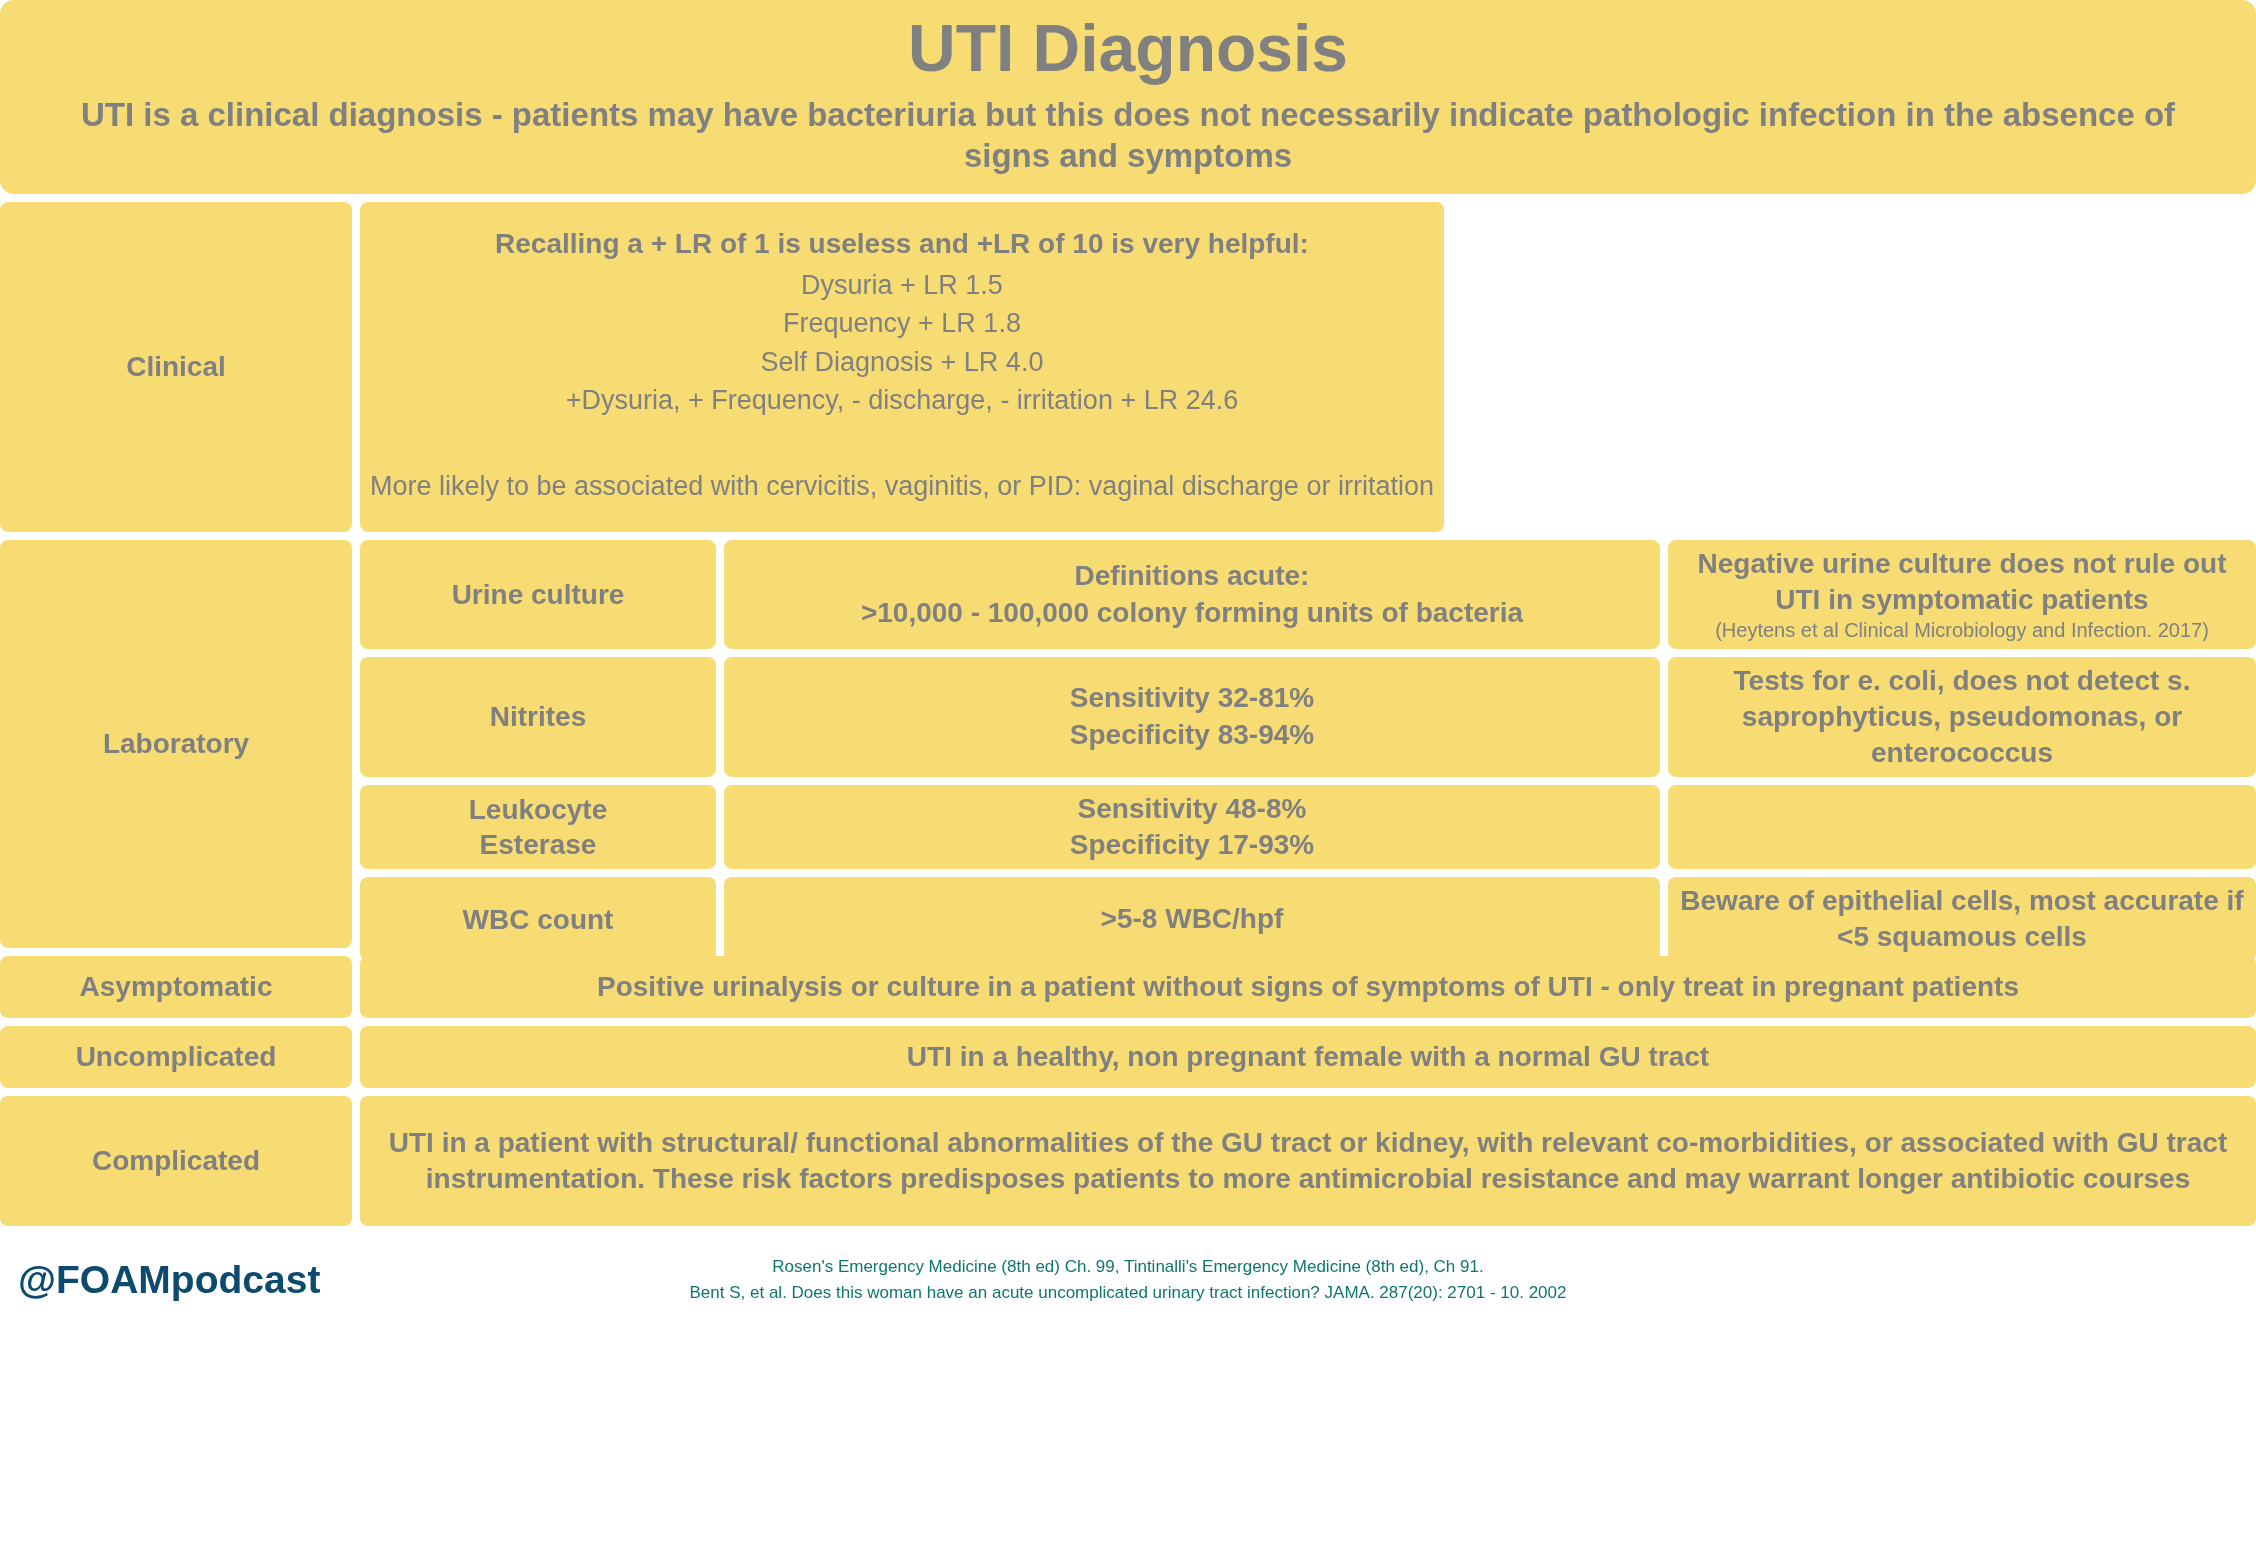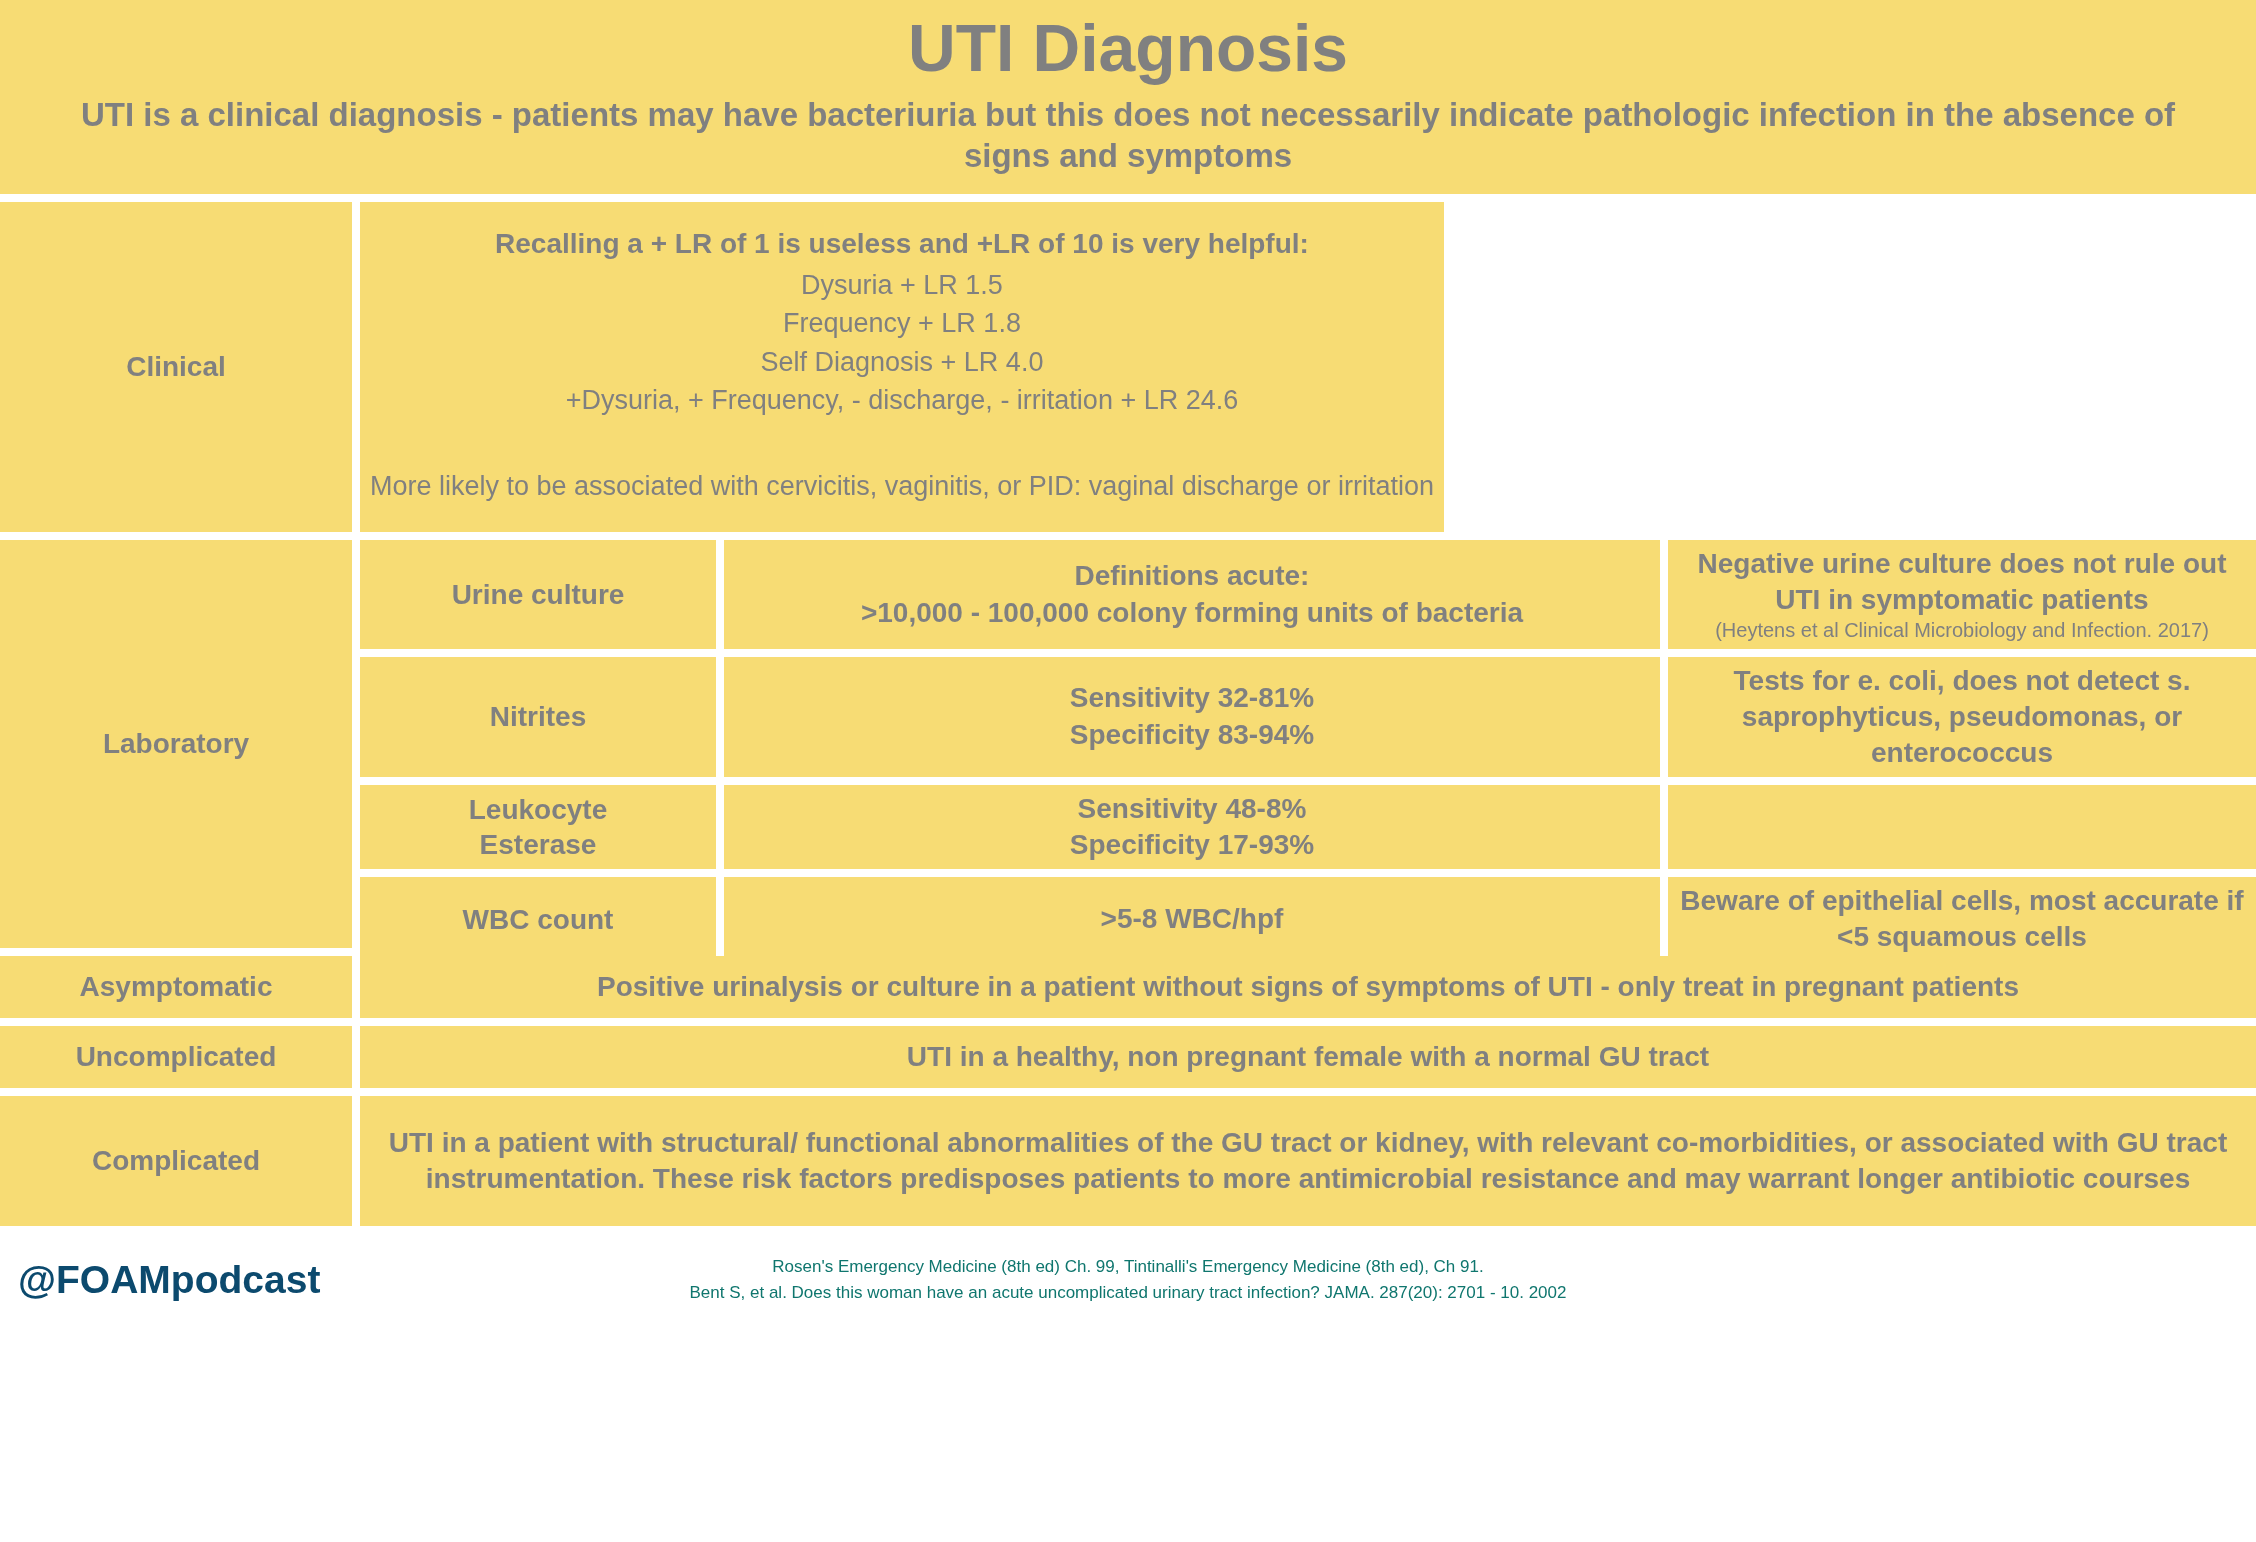--- a/index.html
+++ b/index.html
@@ -29,29 +29,31 @@
   .cell {
     background: #f7dc74;
     box-sizing: border-box;
     display: flex;
     flex-direction: column;
     align-items: center;
     justify-content: center;
     text-align: center;
     color: #808080;
     padding: 6px 10px;
+    border-radius: 8px;
   }
 
   
   .header-block {
     background: #f7dc74;
     width: 2256px;
     padding: 8px 20px 18px 20px;
     box-sizing: border-box;
     text-align: center;
+    border-radius: 14px;
   }
   .main-title {
     font-size: 66px;
     font-weight: bold;
     line-height: 1.1;
     color: #808080;
     margin: 4px 0 10px 0;
   }
   .subtitle {
     font-size: 33px;

